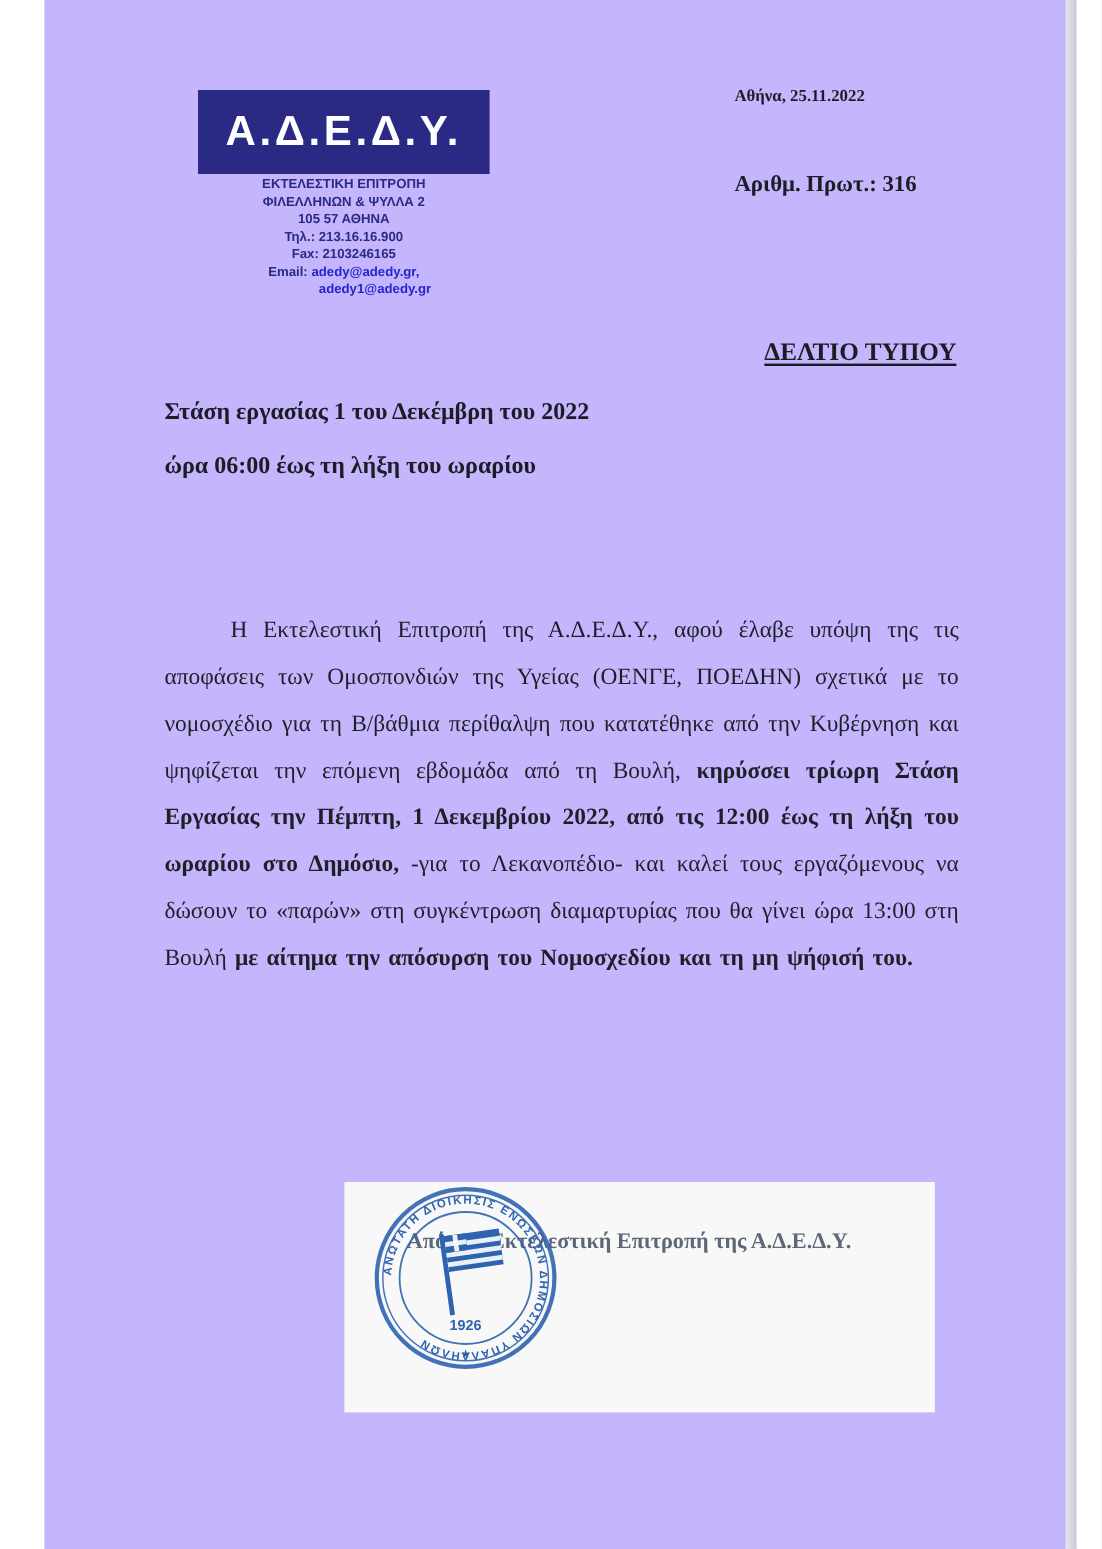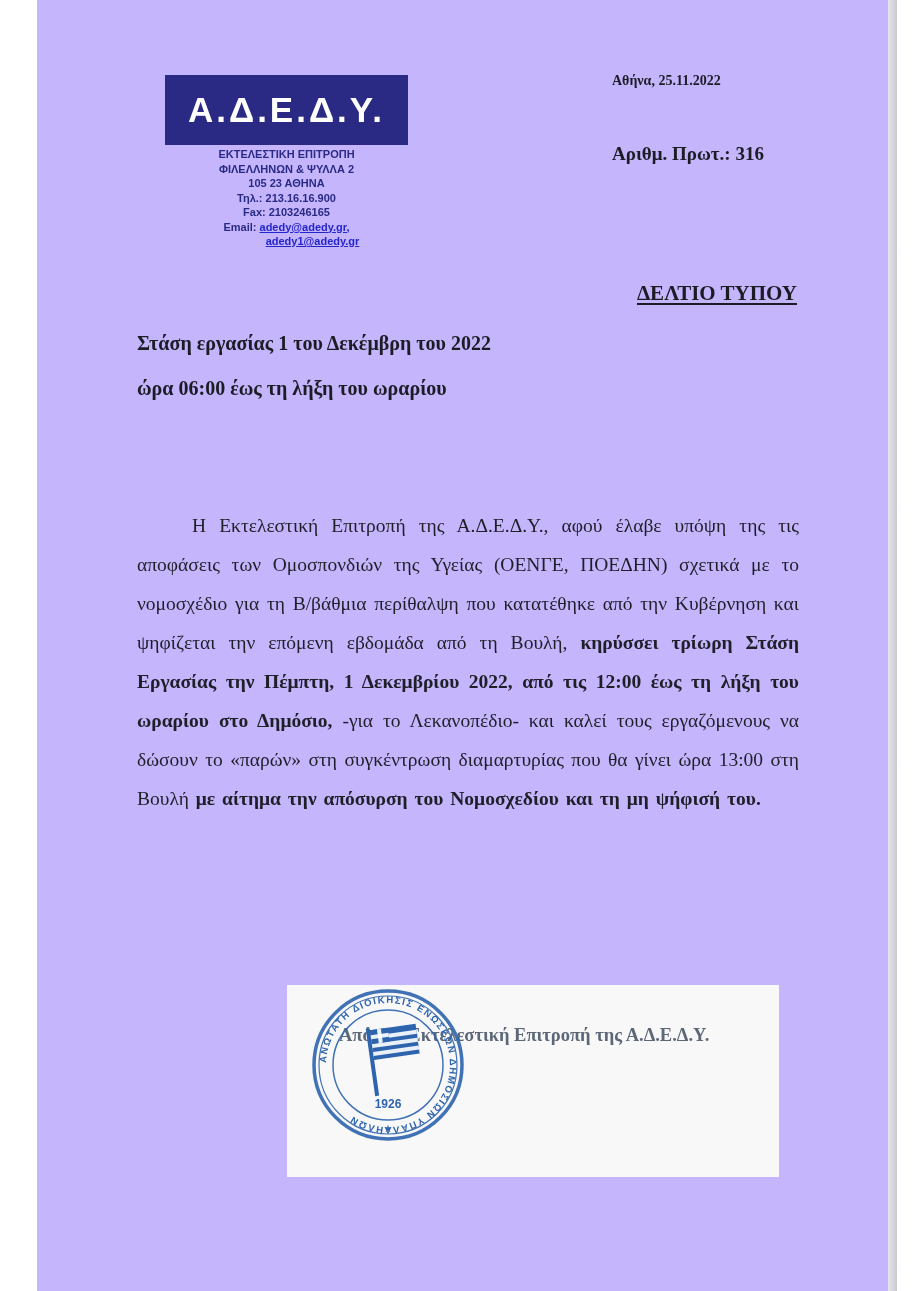--- a/index.html
+++ b/index.html
@@ -28,21 +28,21 @@
   }
   .letterhead{
     position:absolute;left:118px;top:147px;width:263px;
     text-align:center;
     font-family:"Liberation Sans","DejaVu Sans",sans-serif;
     font-size:11px;font-weight:bold;line-height:14.5px;
     color:#2a2a85;
   }
   .letterhead .email-row{white-space:nowrap;}
   .letterhead a{
-    color:#2525cc;text-decoration:underline;cursor:pointer;
+    color:#2525cc;cursor:pointer;
   }
   .letterhead .email2{padding-left:52px;}
   
   .place-date{
     position:absolute;left:575px;top:73px;
     font-size:14px;font-weight:bold;color:#1c1c24;
   }
   .protocol{
     position:absolute;left:575px;top:143px;
     font-size:19px;font-weight:bold;color:#1c1c24;
@@ -85,21 +85,21 @@
 
 <div class="page">
 
   <div class="logo-box">
     <span class="logo-text">Α.Δ.Ε.Δ.Υ.</span>
   </div>
 
   <div class="letterhead">
     <div>ΕΚΤΕΛΕΣΤΙΚΗ ΕΠΙΤΡΟΠΗ</div>
     <div>ΦΙΛΕΛΛΗΝΩΝ &amp; ΨΥΛΛΑ 2</div>
-    <div>105 23 ΑΘΗΝΑ</div>
+    <div>105 57 ΑΘΗΝΑ</div>
     <div>Τηλ.: 213.16.16.900</div>
     <div>Fax: 2103246165</div>
     <div class="email-row"><span>Email: </span><a>adedy@adedy.gr,</a></div>
     <div class="email-row email2"><a>adedy1@adedy.gr</a></div>
   </div>
 
   <div class="place-date">Αθήνα, 25.11.2022</div>
   <div class="protocol">Αριθμ. Πρωτ.: 316</div>
 
   <div class="doc-title">ΔΕΛΤΙΟ ΤΥΠΟΥ</div>

